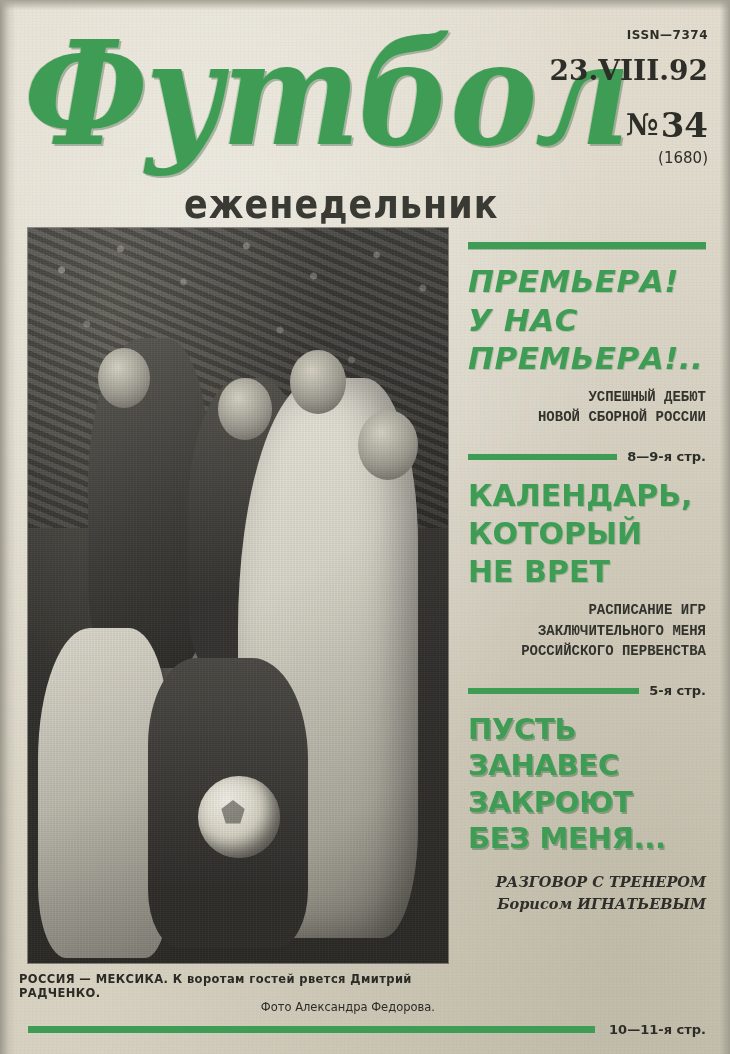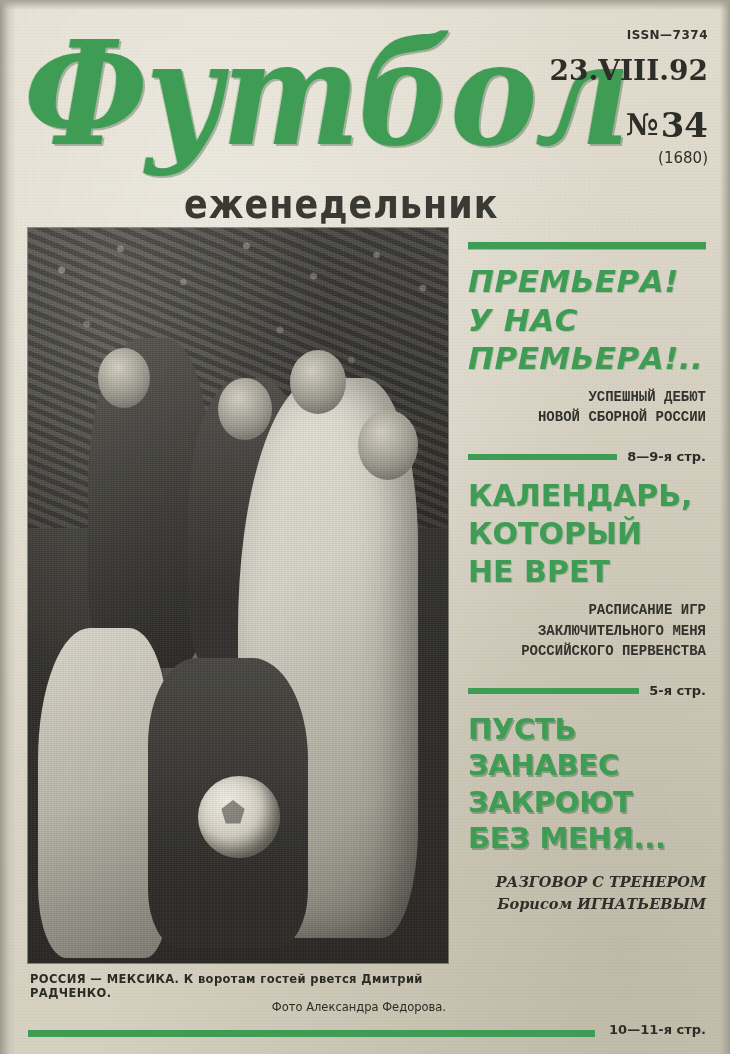--- a/index.html
+++ b/index.html
@@ -225,21 +225,21 @@
     position: absolute;
     inset: 0;
     opacity: 0.5;
     background-image:
       repeating-linear-gradient(0deg, rgba(255,255,255,0.05) 0 1px, rgba(0,0,0,0.08) 1px 2px),
       repeating-linear-gradient(90deg, rgba(255,255,255,0.04) 0 1px, rgba(0,0,0,0.06) 1px 3px);
     pointer-events: none;
   }
   .photo-caption {
     position: absolute;
-    left: 30px;
+    left: 19px;
     top: 972px;
     width: 416px;
     color: #2b2b26;
     font-family: "DejaVu Sans", sans-serif;
   }
   .caption-line1 {
     font-size: 11.5px;
     font-weight: bold;
     letter-spacing: 0.4px;
   }
@@ -324,21 +324,21 @@
   }
   .block-gap { height: 14px; }
 
   
   .bottom-row {
     position: absolute;
     left: 28px;
     right: 24px;
     top: 1022px;
     display: flex;
-    align-items: flex-end;
+    align-items: center;
     gap: 14px;
   }
   .bottom-row .bar {
     flex: 1;
     height: 7px;
     background: #3f9c54;
   }
   .bottom-row .label {
     font-family: "DejaVu Sans", sans-serif;
     font-weight: bold;

